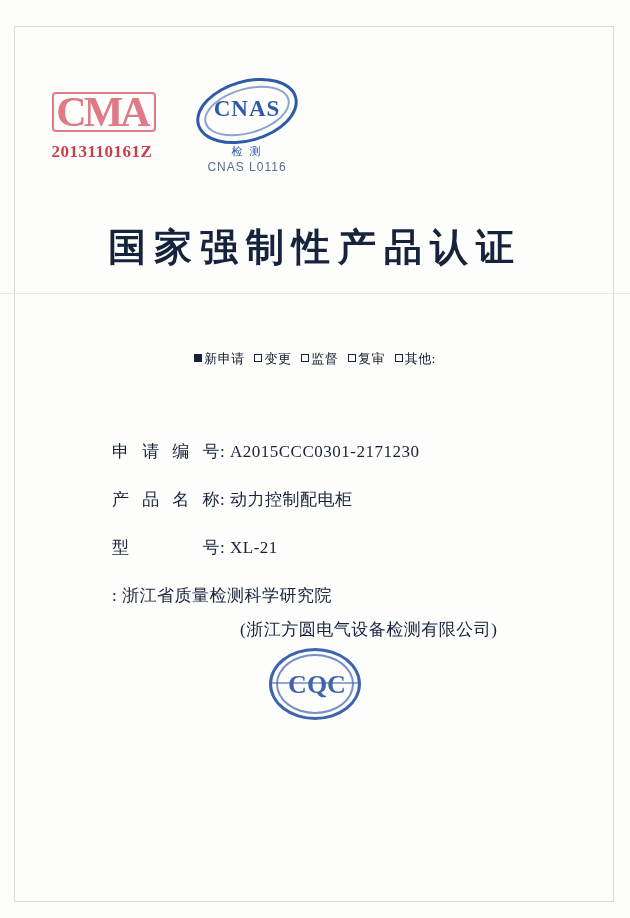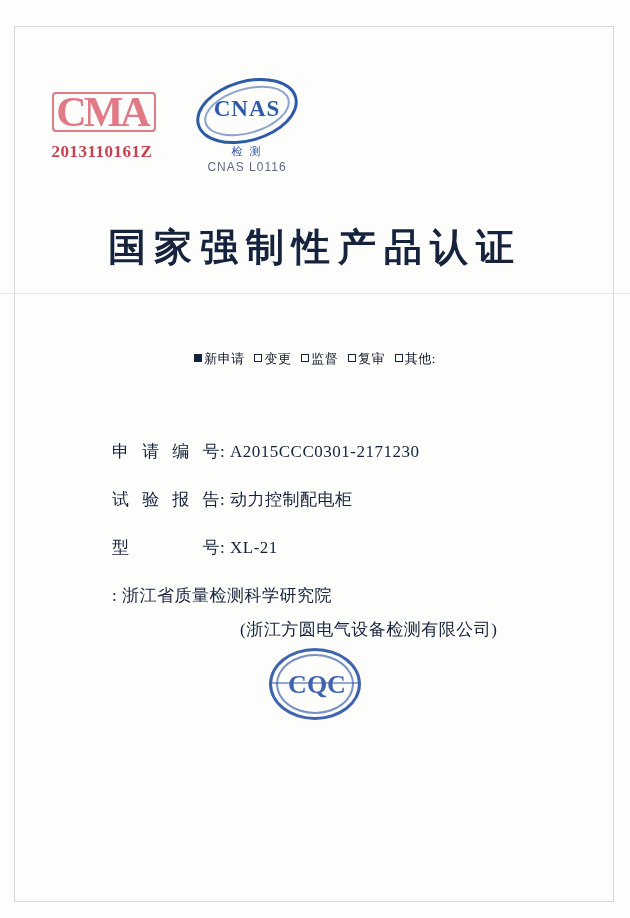--- a/index.html
+++ b/index.html
@@ -365,21 +365,21 @@
 
   <div class="fields">
 
     <div class="field">
       <span class="lbl">申请编号</span>
       <span class="colon">:</span>
       <span class="val latin">A2015CCC0301-2171230</span>
     </div>
 
     <div class="field">
-      <span class="lbl">试验报告</span>
+      <span class="lbl">产品名称</span>
       <span class="colon">:</span>
       <span class="val">动力控制配电柜</span>
     </div>
 
     <div class="field">
       <span class="lbl">型号</span>
       <span class="colon">:</span>
       <span class="val latin">XL-21</span>
     </div>
 

